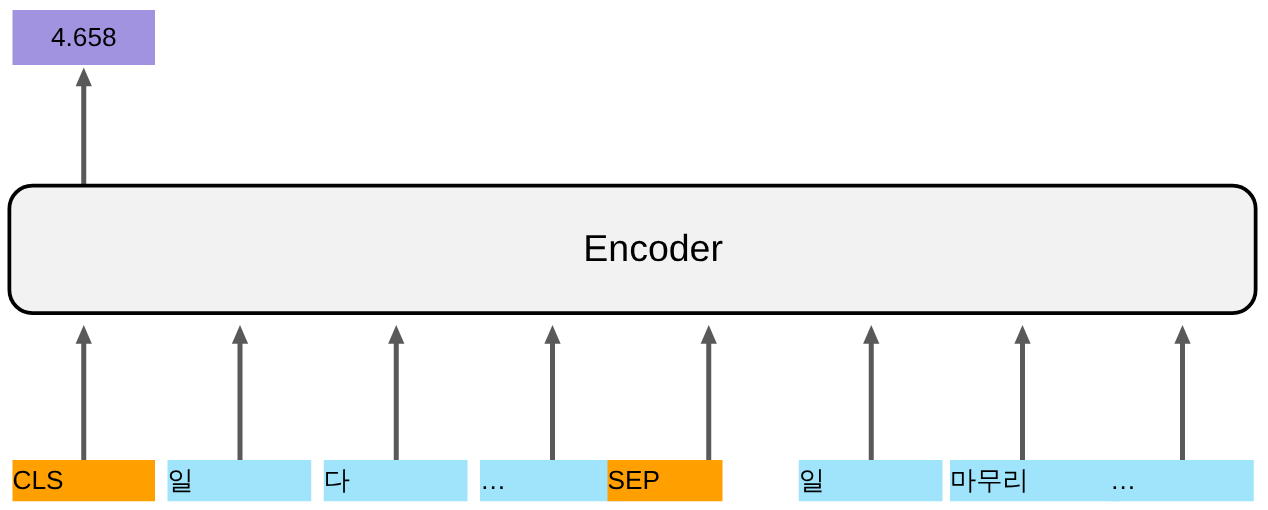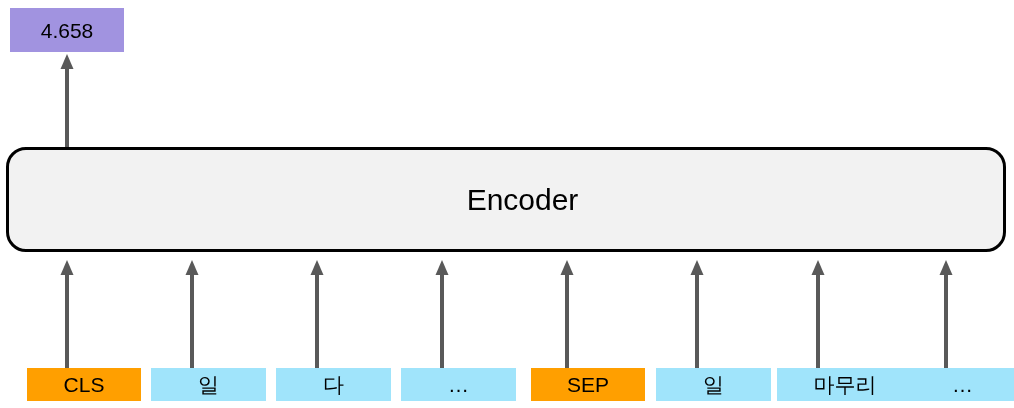--- a/index.html
+++ b/index.html
@@ -9,20 +9,21 @@
   }
   body {
     font-family: "Liberation Sans", "DejaVu Sans", sans-serif;
   }
   #diagram {
     position: relative;
     width: 1014px;
     height: 408px;
     background: #ffffff;
     overflow: hidden;
+    border-radius: 28px;
   }
   .output-box {
     position: absolute;
     left: 10px;
     top: 8px;
     width: 114px;
     height: 44px;
     background: #a193e0;
     display: flex;
     align-items: center;
@@ -50,25 +51,24 @@
     color: #000000;
     line-height: 1;
     margin-left: 33px;
   }
   .token-box {
     position: absolute;
     top: 368px;
     height: 33px;
     display: flex;
     align-items: center;
-    justify-content: center;
+    justify-content: flex-start;
     font-size: 21px;
     color: #000000;
     line-height: 1;
-    margin-left: 17px;
   }
   .token-box.special { background: #ff9f00; }
   .token-box.normal  { background: #a0e4fb; }
   .arrow {
     position: absolute;
     width: 16px;
   }
   .arrow svg { display: block; overflow: visible; }
 </style>
 </head>
@@ -147,21 +147,21 @@
       </div>
       <div class="token-box normal" style="left: 134px; width: 115px;">
         <span>일</span>
       </div>
       <div class="token-box normal" style="left: 259px; width: 115px;">
         <span>다</span>
       </div>
       <div class="token-box normal" style="left: 384px; width: 115px;">
         <span>…</span>
       </div>
-      <div class="token-box special" style="left: 514px; width: 114px;">
+      <div class="token-box special" style="left: 486px; width: 92px;">
         <span>SEP</span>
       </div>
       <div class="token-box normal" style="left: 639px; width: 115px;">
         <span>일</span>
       </div>
       <div class="token-box normal" style="left: 760px; width: 136px;">
         <span>마무리</span>
       </div>
       <div class="token-box normal" style="left: 888px; width: 115px;">
         <span>…</span>

